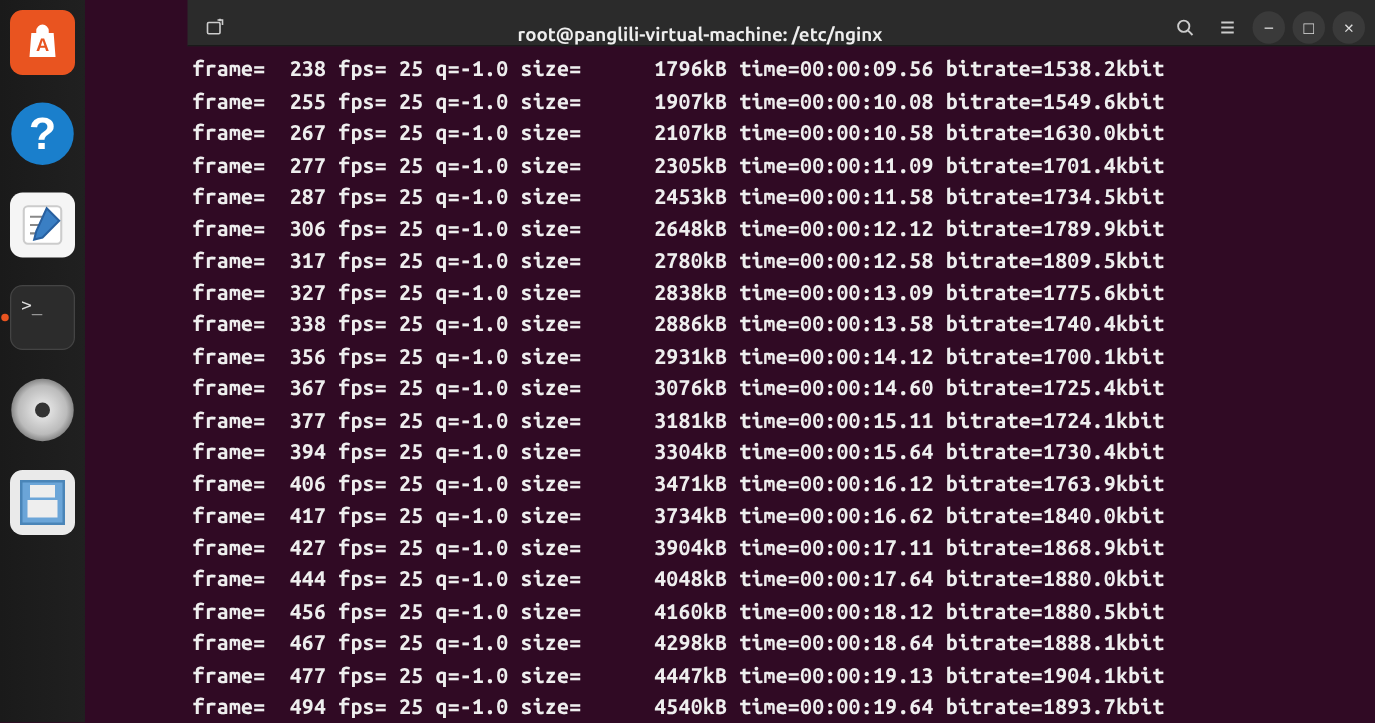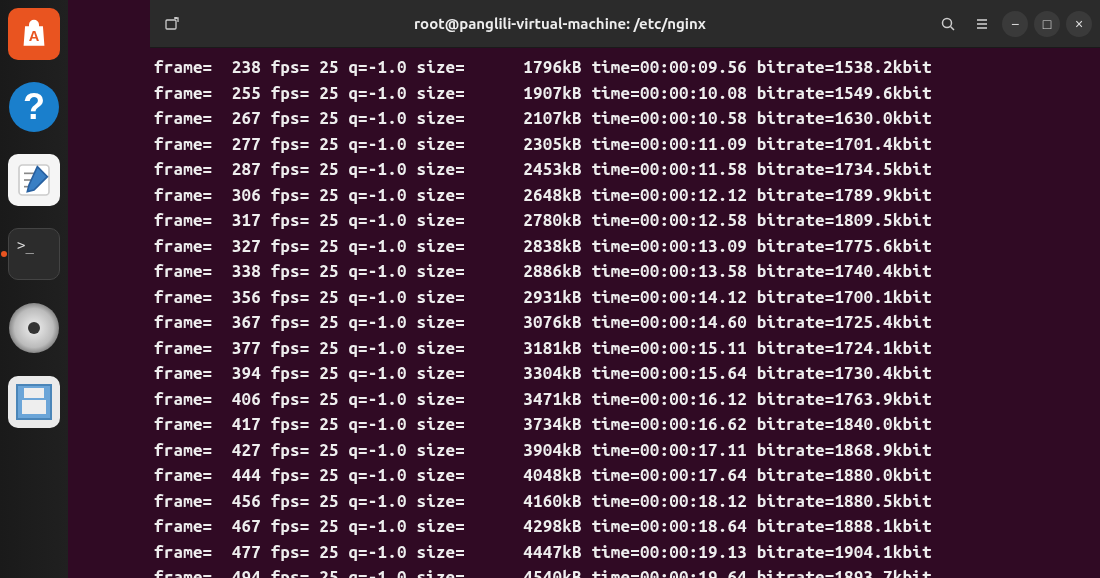--- a/index.html
+++ b/index.html
@@ -129,24 +129,24 @@
     }
     .window {
       position: absolute;
       left: 150px;
       top: 0;
       width: 950px;
       height: 578px;
       background: #300a24;
     }
     .titlebar {
-      height: 48px;
+      height: 37px;
       background: #2b2b2b;
       display: flex;
-      align-items: center;
+      align-items: flex-end;
       padding: 0 8px;
       gap: 8px;
       border-bottom: 1px solid #1a1a1a;
     }
     .titlebar-left {
       display: flex;
       gap: 8px;
       align-items: center;
     }
     .titlebar-btn {

